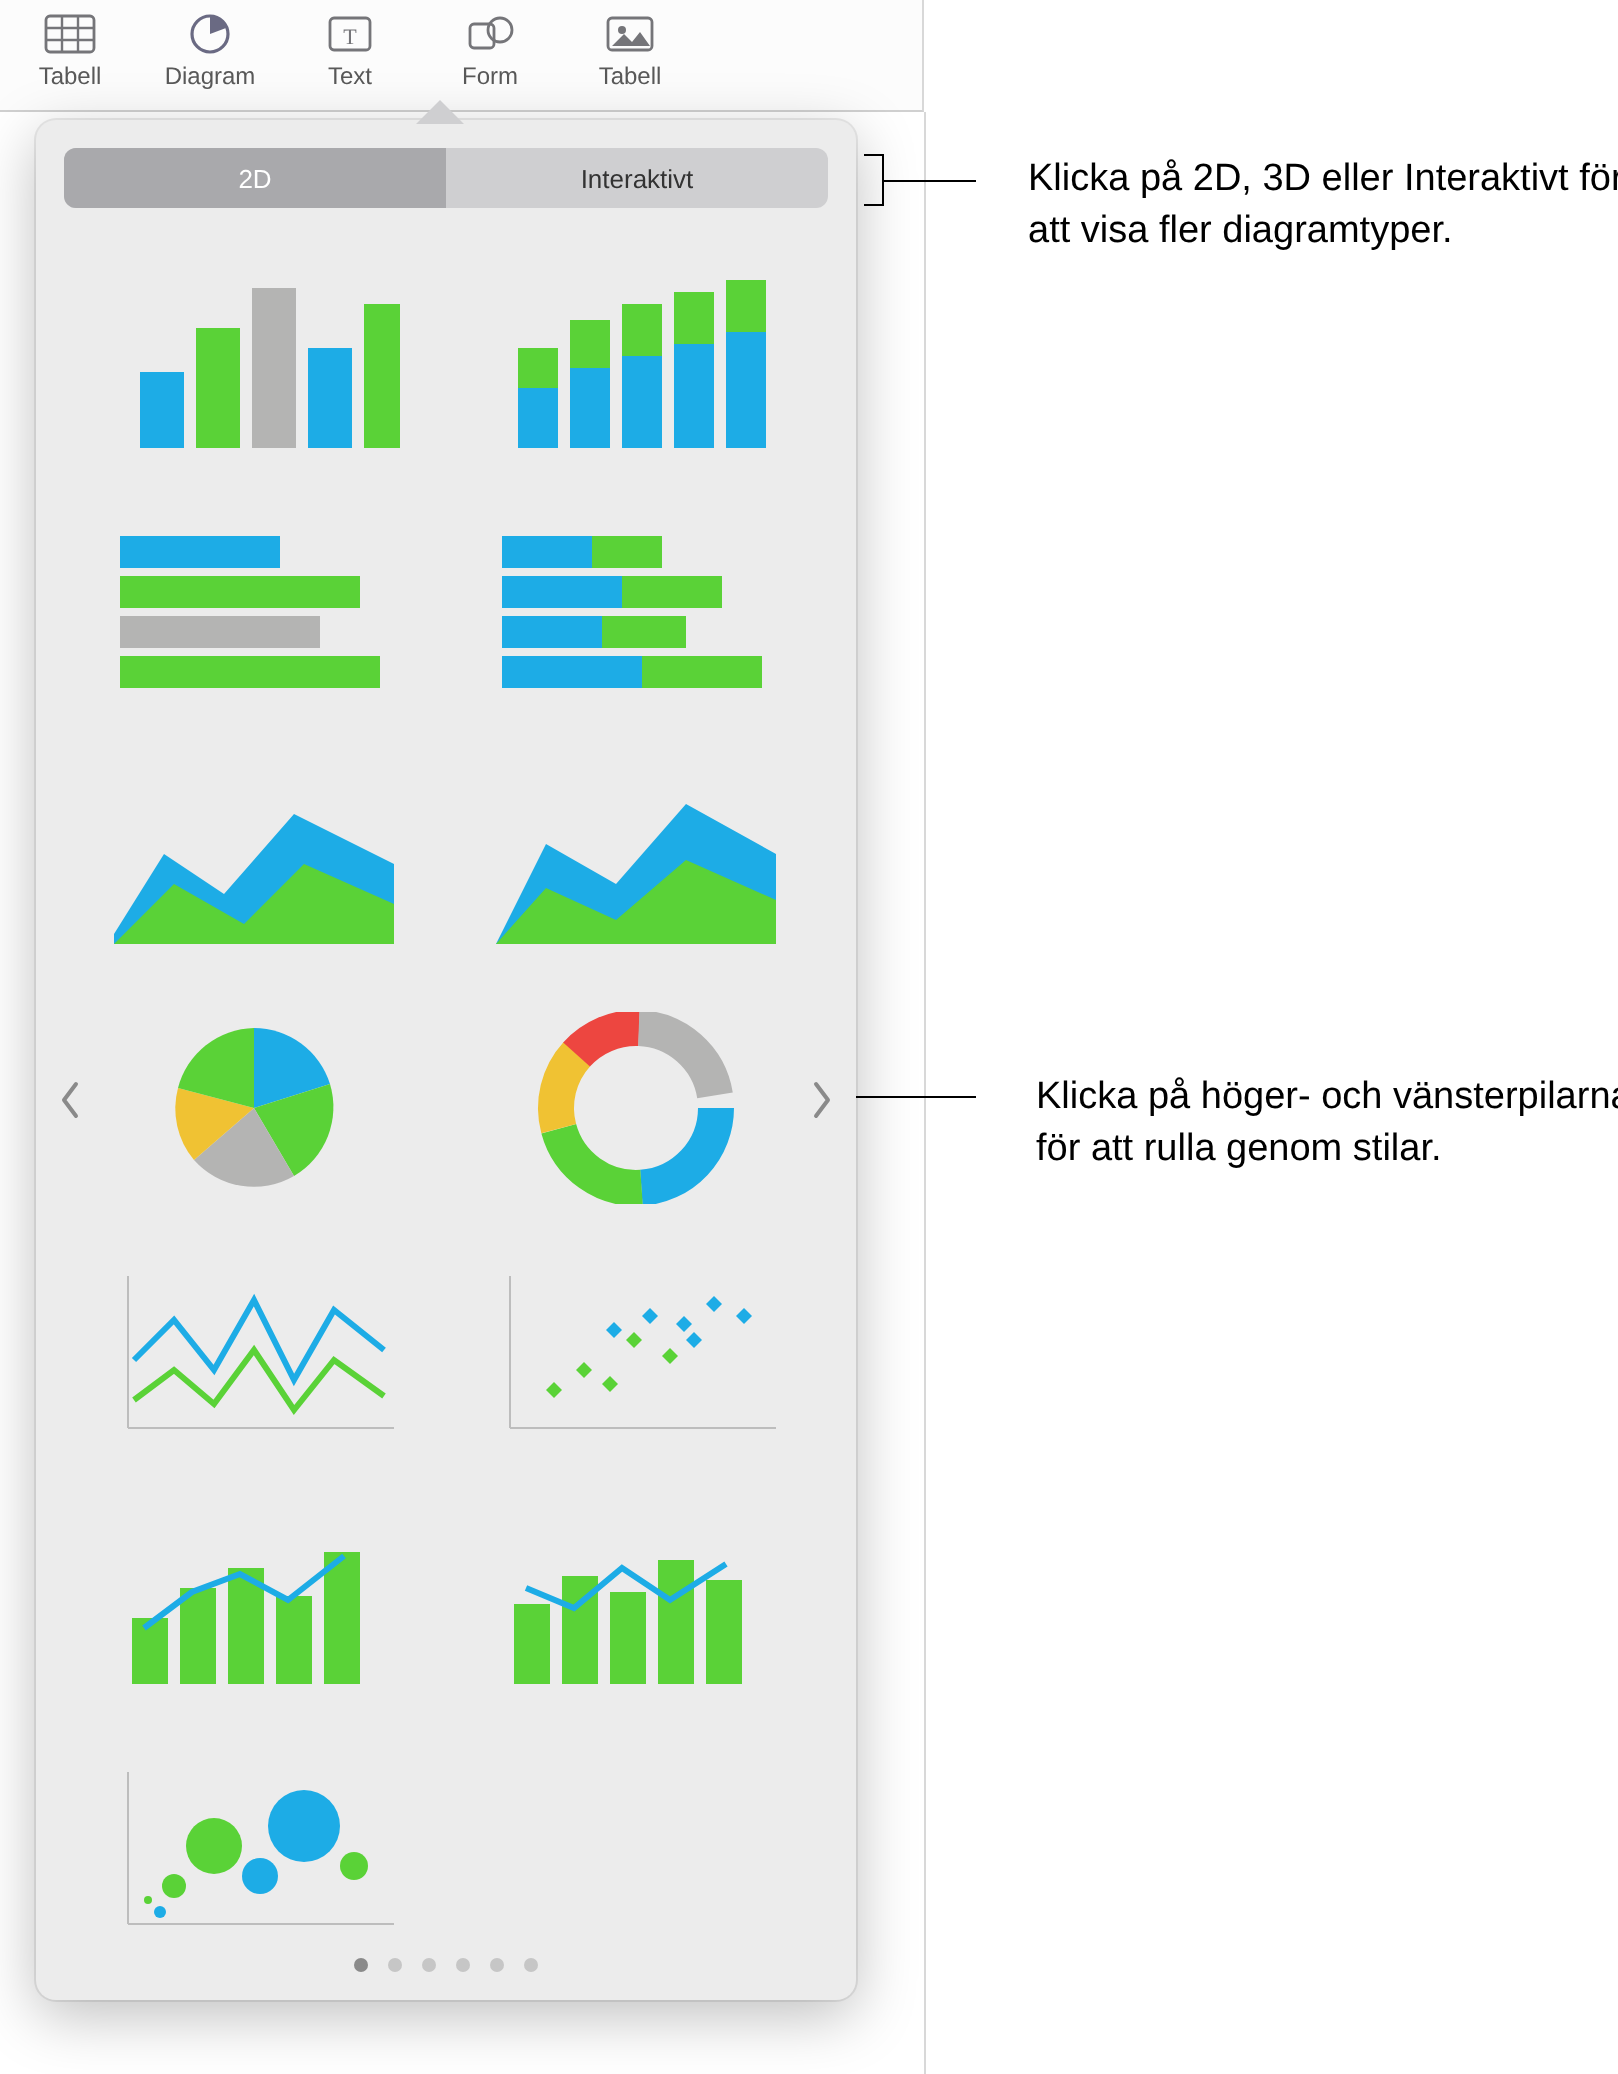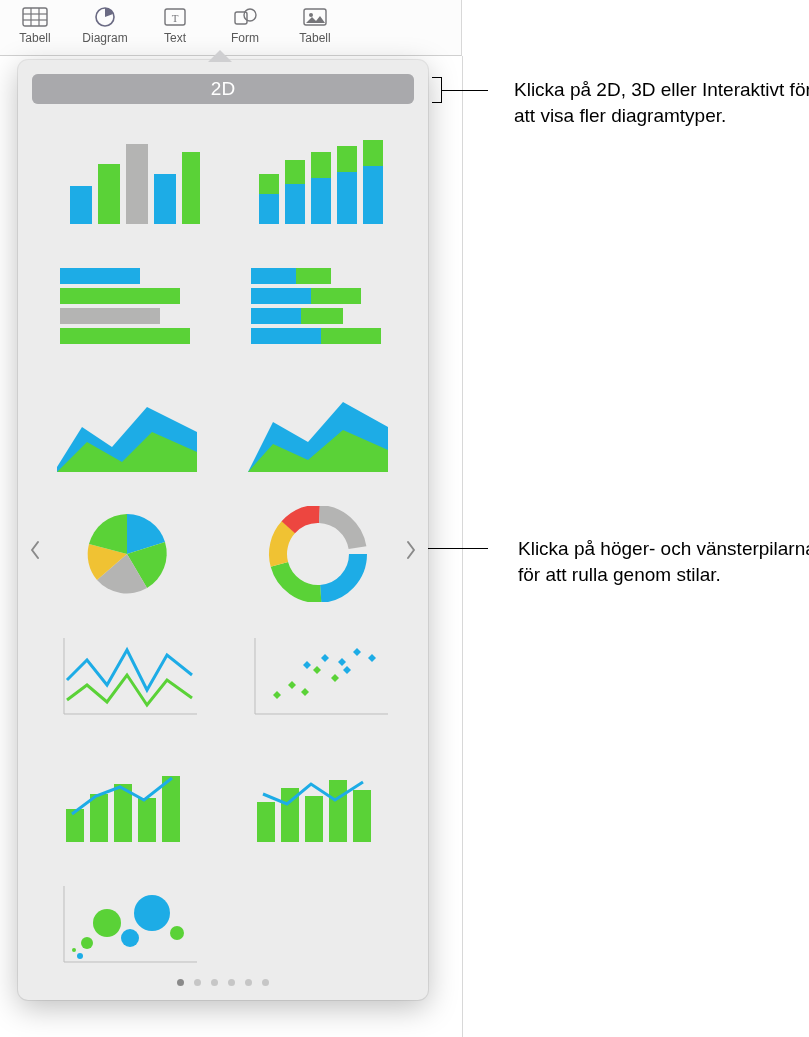--- a/index.html
+++ b/index.html
@@ -65,21 +65,21 @@
     margin: 14px 14px 0 14px;
     border-radius: 6px;
     overflow: hidden;
     background: #cfcfd1;
     height: 30px;
   }
   .seg button {
     flex: 1;
     border: none;
     background: transparent;
-    font-size: 19px;
+    font-size: 13px;
     color: #333;
     cursor: pointer;
     position: relative;
   }
   .seg button.selected {
     background: #a9a9ac;
     color: #fff;
     font-weight: 500;
   }
   .seg button:not(:first-child)::before {
@@ -210,20 +210,21 @@
     <span class="lbl">Tabell</span>
   </div>
 </div>
 
 <div class="divider"></div>
 
 <div class="popover">
 
   <div class="seg">
     <button class="selected">2D</button>
+    <button>Interaktivt</button>
   </div>
 
   <div class="grid-wrap">
     <div class="arrow left">
       <svg width="12" height="22" viewBox="0 0 12 22">
         <polyline points="9,3 3,11 9,19" fill="none" stroke="#8a8a8a" stroke-width="2" stroke-linecap="round" stroke-linejoin="round"></polyline>
       </svg>
     </div>
     <div class="arrow right">
       <svg width="12" height="22" viewBox="0 0 12 22">

